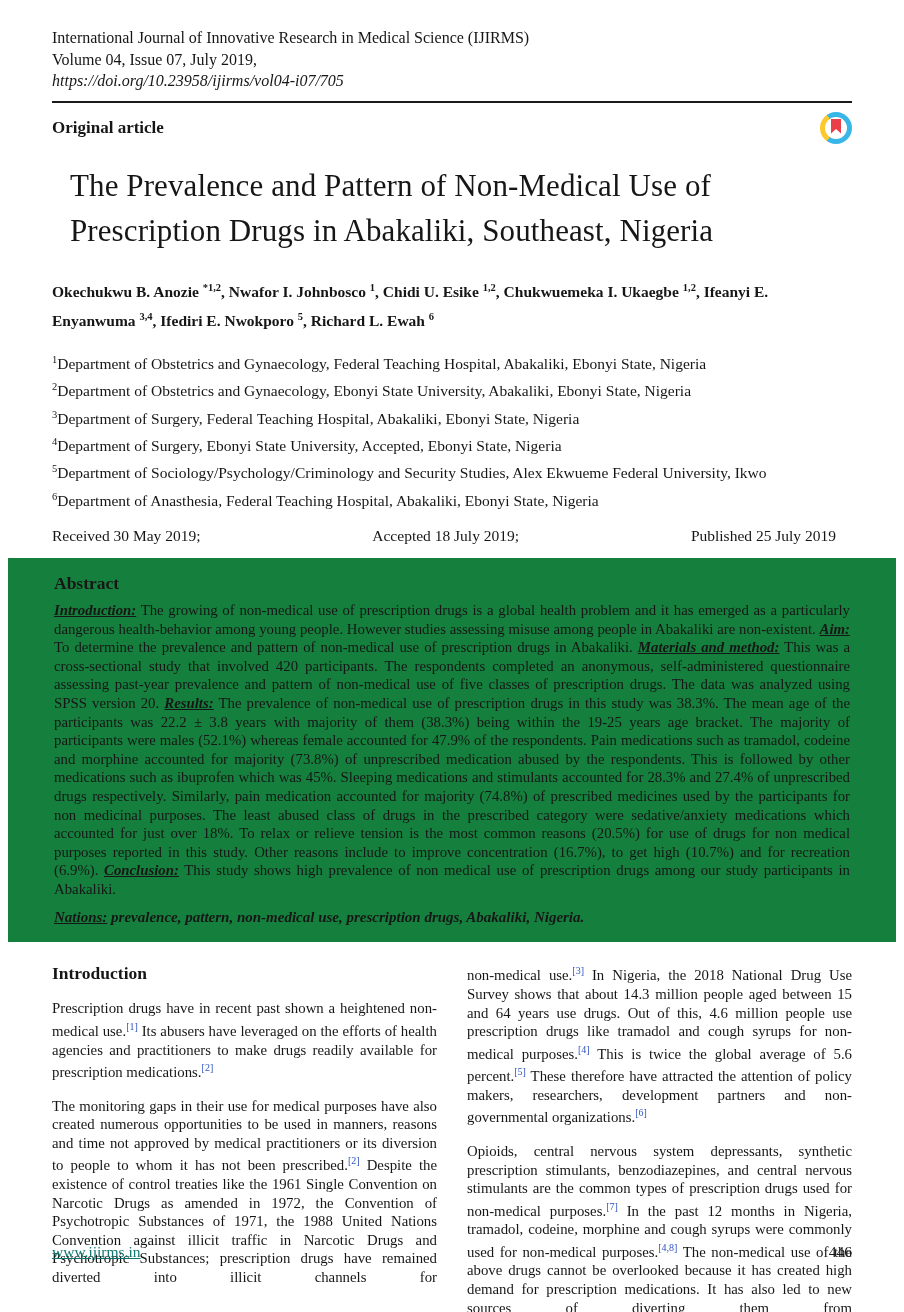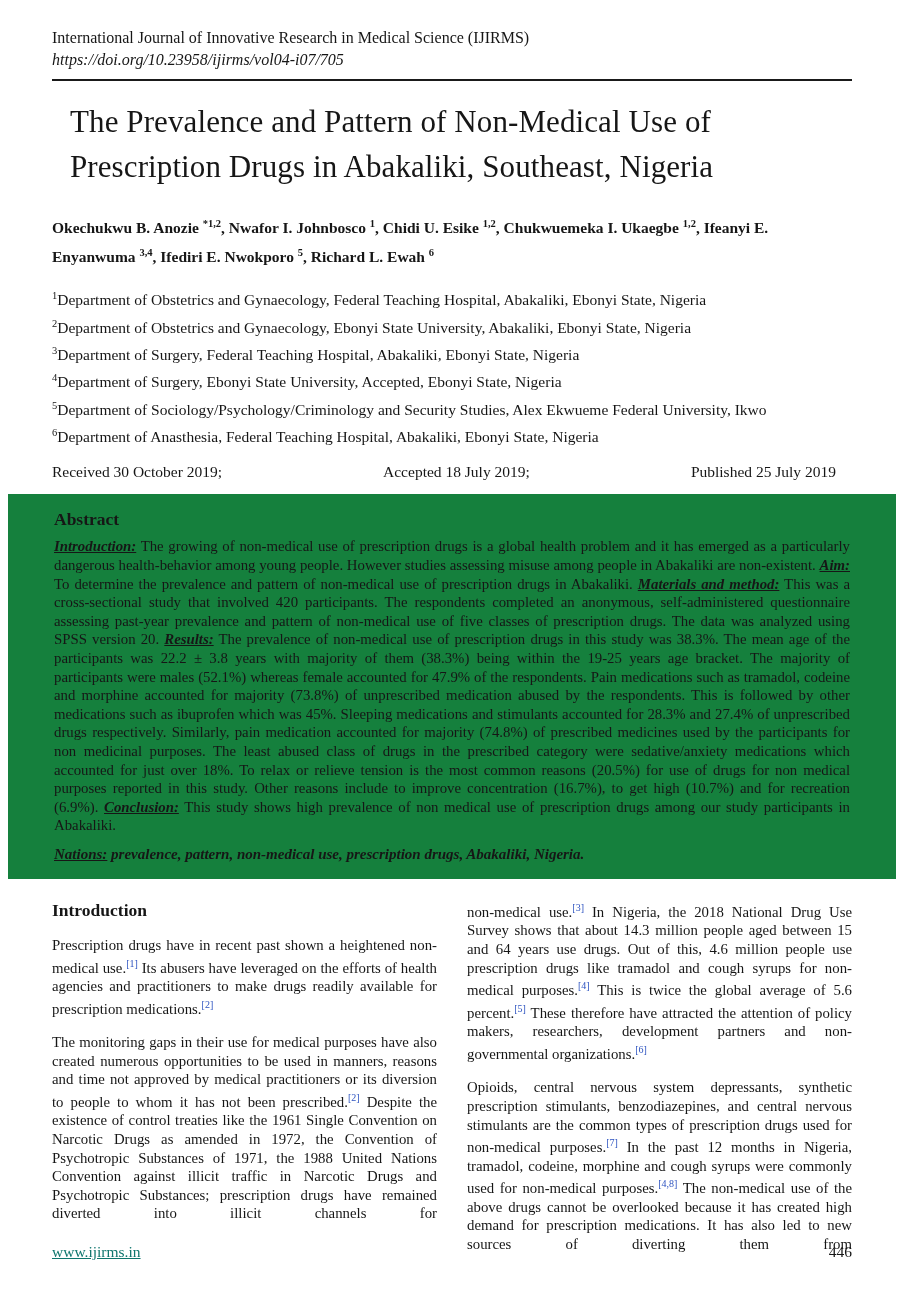--- a/index.html
+++ b/index.html
@@ -42,42 +42,51 @@
   .footer{position:absolute;left:52px;right:52px;top:1243px;display:flex;justify-content:space-between;font-size:15.5px;}
   .site-link{color:#0f766e;text-decoration:underline;cursor:pointer;}
 </style>
 </head>
 <body>
 
 <div class="page">
 
   <div class="masthead">
     <div>International Journal of Innovative Research in Medical Science (IJIRMS)</div>
+    <div>Volume 04, Issue 07, July 2019,</div>
     <div class="doi">https://doi.org/10.23958/ijirms/vol04-i07/705</div>
   </div>
 
   <hr class="rule">
 
+  <div class="type-row">
+    <span class="article-type">Original article</span>
+    <div class="crossmark" title="crossmark-check-for-updates">
+      <div class="cm-ring"></div>
+      <div class="cm-inner"></div>
+      <div class="cm-bookmark"></div>
+    </div>
+  </div>
 
   <h1 class="title">The Prevalence and Pattern of Non-Medical Use of Prescription Drugs in Abakaliki, Southeast, Nigeria</h1>
 
   <div class="authors"><span>Okechukwu B. Anozie</span> <sup>*1,2</sup><span>, </span><span>Nwafor I. Johnbosco</span> <sup>1</sup><span>, </span><span>Chidi U. Esike</span> <sup>1,2</sup><span>, </span><span>Chukwuemeka I. Ukaegbe</span> <sup>1,2</sup><span>, </span><span>Ifeanyi E. Enyanwuma</span> <sup>3,4</sup><span>, </span><span>Ifediri E. Nwokporo</span> <sup>5</sup><span>, </span><span>Richard L. Ewah</span> <sup>6</sup><span></span></div>
 
   <div class="affiliations">
     <div class="affiliation"><sup>1</sup><span>Department of Obstetrics and Gynaecology, Federal Teaching Hospital, Abakaliki, Ebonyi State, Nigeria</span></div>
     <div class="affiliation"><sup>2</sup><span>Department of Obstetrics and Gynaecology, Ebonyi State University, Abakaliki, Ebonyi State, Nigeria</span></div>
     <div class="affiliation"><sup>3</sup><span>Department of Surgery, Federal Teaching Hospital, Abakaliki, Ebonyi State, Nigeria</span></div>
     <div class="affiliation"><sup>4</sup><span>Department of Surgery, Ebonyi State University, Accepted, Ebonyi State, Nigeria</span></div>
     <div class="affiliation"><sup>5</sup><span>Department of Sociology/Psychology/Criminology and Security Studies, Alex Ekwueme Federal University, Ikwo</span></div>
     <div class="affiliation"><sup>6</sup><span>Department of Anasthesia, Federal Teaching Hospital, Abakaliki, Ebonyi State, Nigeria</span></div>
   </div>
 
 
   <div class="dates">
-    <span>Received 30 October 2019;</span>
+    <span>Received 30 May 2019;</span>
     <span>Accepted 18 July 2019;</span>
     <span>Published 25 July 2019</span>
   </div>
 
   <div class="abstract-block">
     <div class="abstract-heading">Abstract</div>
     <div class="abstract-body"><span class="abs-label">Introduction:</span><span> The growing of non-medical use of prescription drugs is a global health problem and it has emerged as a particularly dangerous health-behavior among young people. However studies assessing misuse among people in Abakaliki are non-existent. </span><span class="abs-label">Aim:</span><span> To determine the prevalence and pattern of non-medical use of prescription drugs in Abakaliki. </span><span class="abs-label">Materials and method:</span><span> This was a cross-sectional study that involved 420 participants. The respondents completed an anonymous, self-administered questionnaire assessing past-year prevalence and pattern of non-medical use of five classes of prescription drugs. The data was analyzed using SPSS version 20. </span><span class="abs-label">Results:</span><span> The prevalence of non-medical use of prescription drugs in this study was 38.3%. The mean age of the participants was 22.2 ± 3.8 years with majority of them (38.3%) being within the 19-25 years age bracket. The majority of participants were males (52.1%) whereas female accounted for 47.9% of the respondents. Pain medications such as tramadol, codeine and morphine accounted for majority (73.8%) of unprescribed medication abused by the respondents. This is followed by other medications such as ibuprofen which was 45%. Sleeping medications and stimulants accounted for 28.3% and 27.4% of unprescribed drugs respectively. Similarly, pain medication accounted for majority (74.8%) of prescribed medicines used by the participants for non medicinal purposes. The least abused class of drugs in the prescribed category were sedative/anxiety medications which accounted for just over 18%. To relax or relieve tension is the most common reasons (20.5%) for use of drugs for non medical purposes reported in this study. Other reasons include to improve concentration (16.7%), to get high (10.7%) and for recreation (6.9%). </span><span class="abs-label">Conclusion:</span><span> This study shows high prevalence of non medical use of prescription drugs among our study participants in Abakaliki.</span></div>
     <div class="keywords"><span class="kw-label">Nations:</span><span> prevalence, pattern, non-medical use, prescription drugs, Abakaliki, Nigeria.</span></div>
   </div>
 

